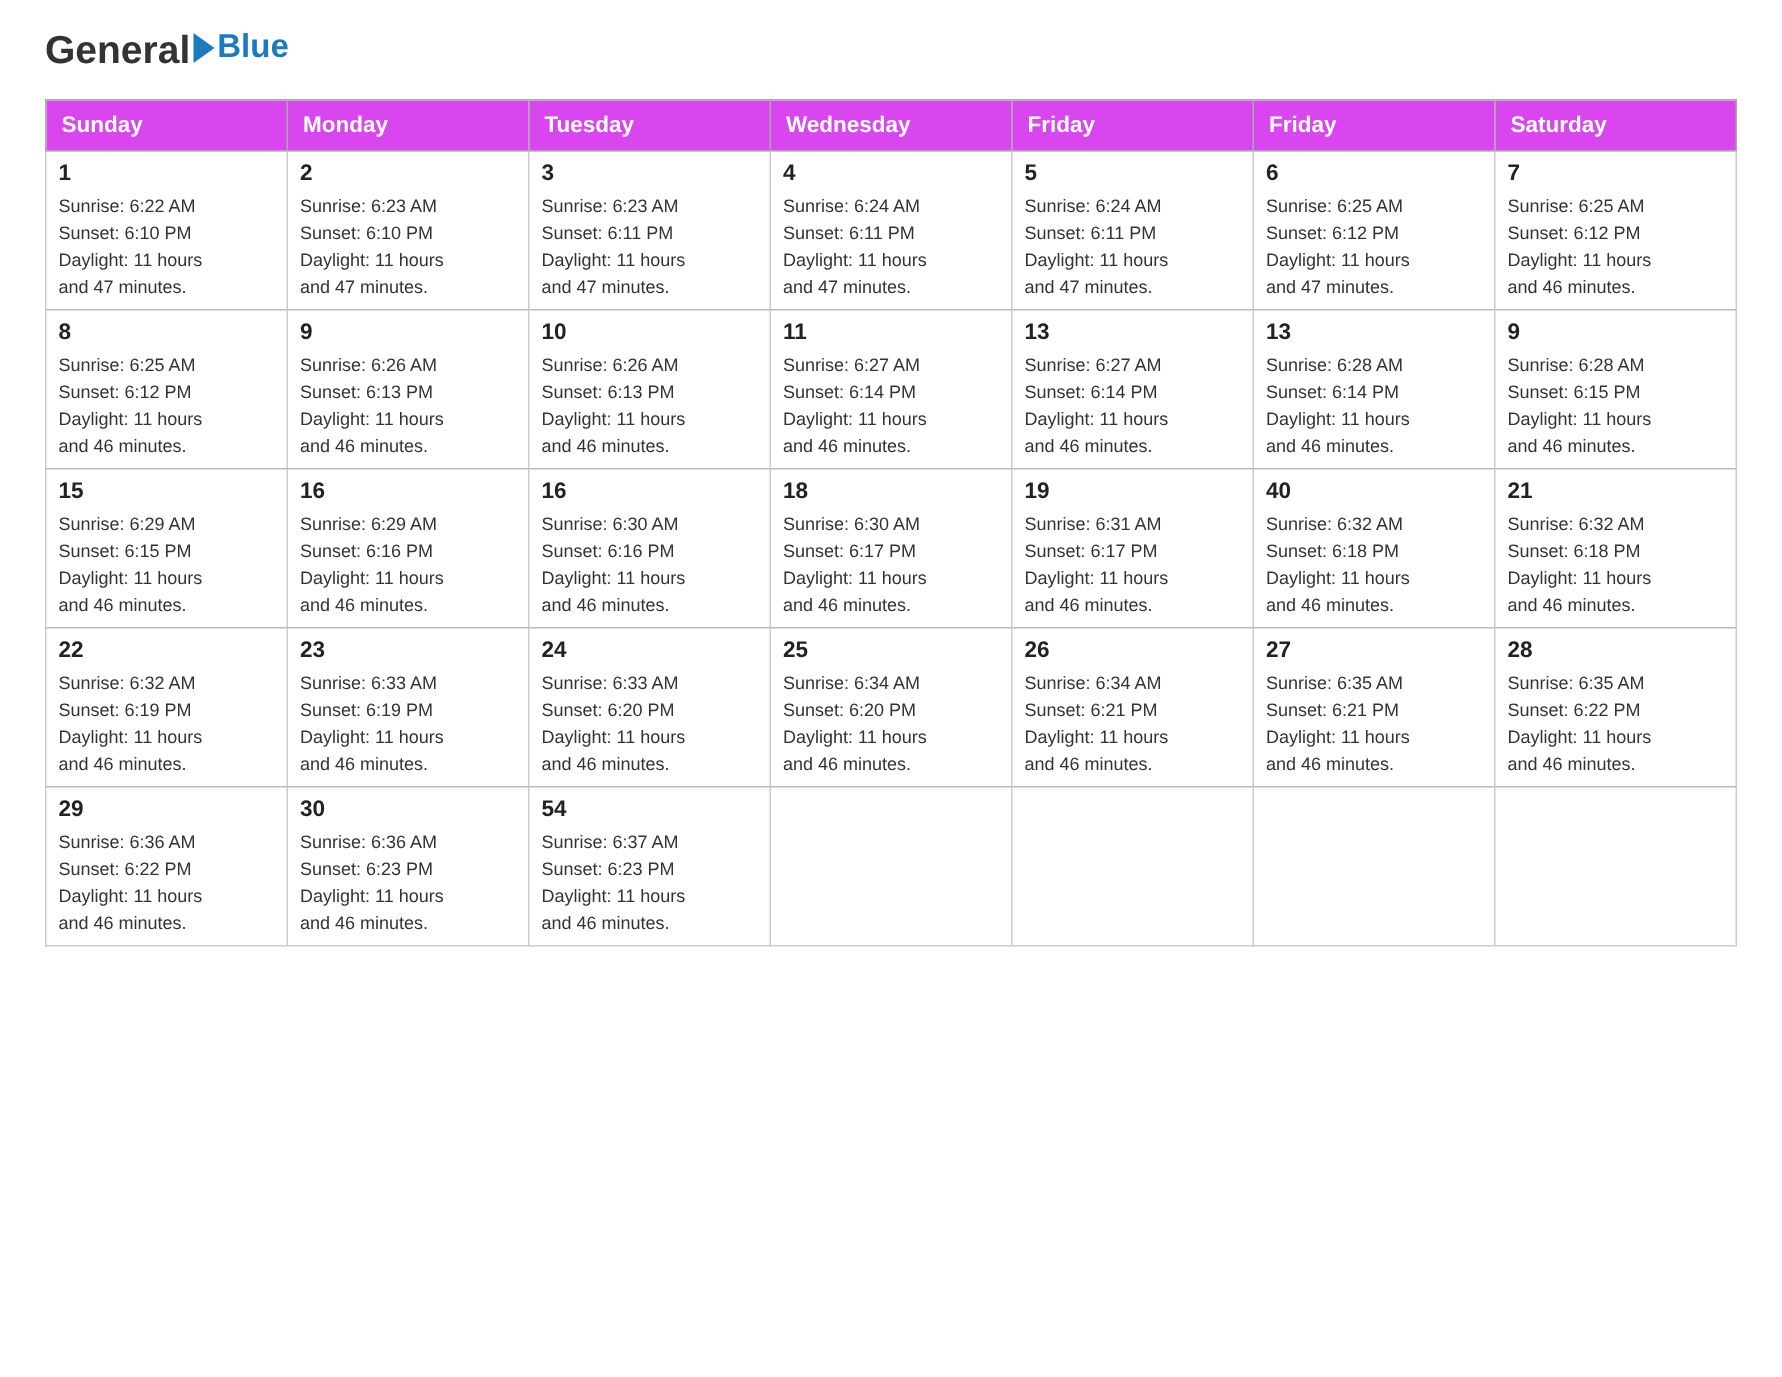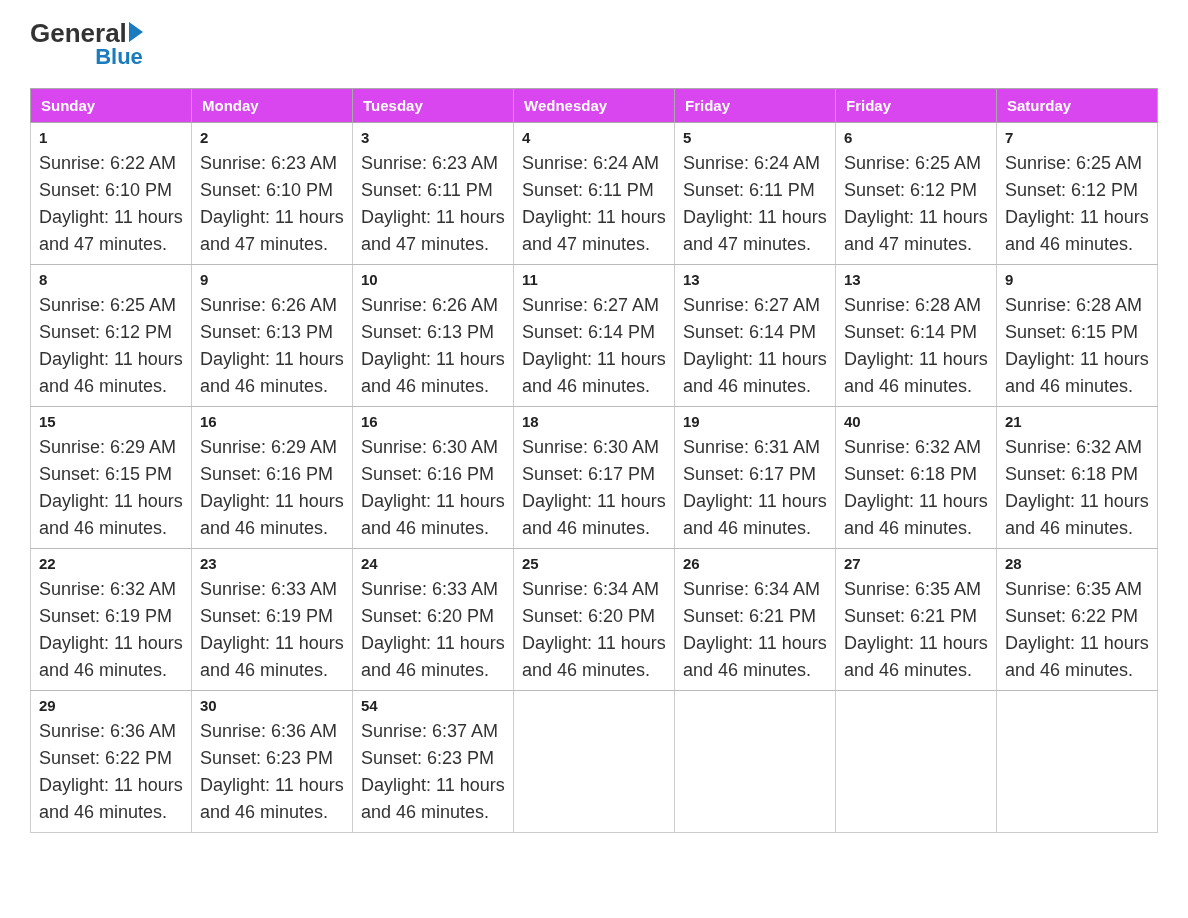--- a/index.html
+++ b/index.html
@@ -26,22 +26,21 @@
       width: 0;
       height: 0;
       border-left: 14px solid #1a7bbf;
       border-top: 10px solid transparent;
       border-bottom: 10px solid transparent;
       margin-left: 2px;
       margin-top: -2px;
     }
     .logo-wrapper {
       display: flex;
-      flex-direction: column;
-      align-items: flex-end;
+      flex-direction: row;
     }
     .logo-line1 {
       display: flex;
       align-items: center;
     }
     .logo-line2 {
       color: #1a7bbf;
       font-size: 22px;
       font-weight: bold;
       margin-left: 2px;
@@ -86,21 +85,21 @@
       background: #fff;
     }
     .day-number {
       font-size: 15px;
       font-weight: bold;
       color: #222;
       display: block;
       margin-bottom: 4px;
     }
     .day-info {
-      font-size: 18px;
+      font-size: 12px;
       color: #333;
       line-height: 1.5;
     }
     .empty-cell {
       background: #fff;
     }
     tr:not(:last-child) td {
       border-bottom: 1px solid #bbb;
     }
   </style>

